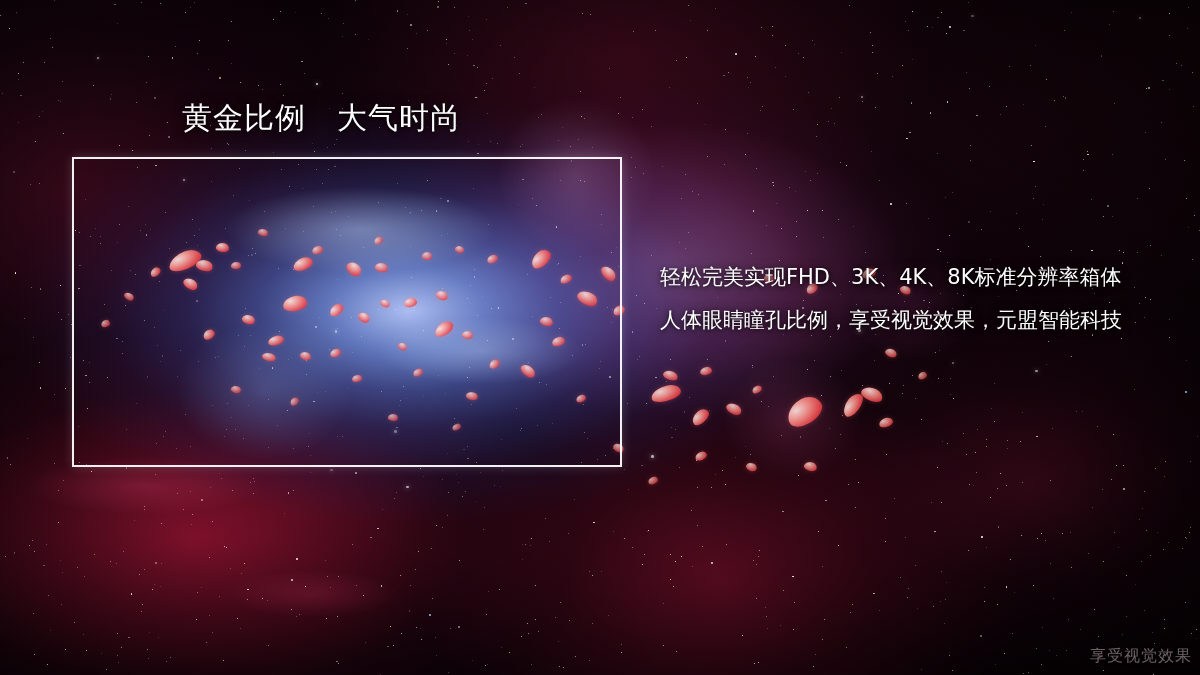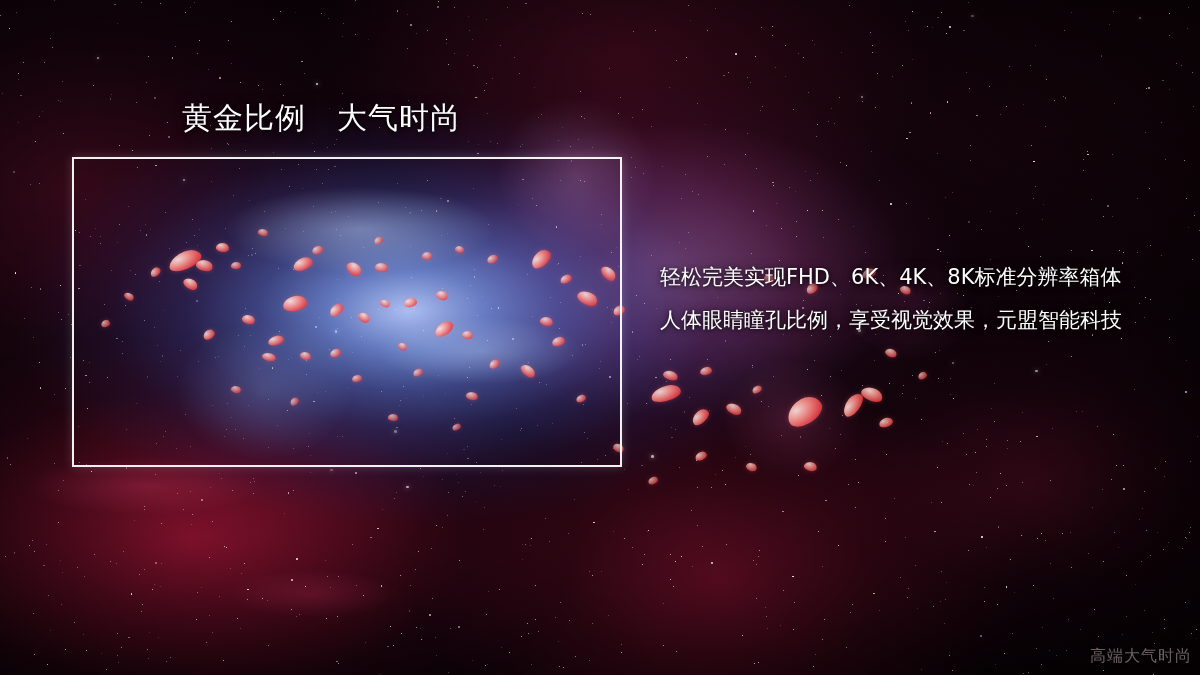--- a/index.html
+++ b/index.html
@@ -1376,19 +1376,19 @@
       <span class="petal" style="left:648px;top:477px;width:10px;height:7px;opacity:0.72;transform:rotate(-18deg);"></span>
       <span class="petal" style="left:885px;top:349px;width:12px;height:8px;opacity:0.8;transform:rotate(26deg);"></span>
       <span class="petal" style="left:918px;top:372px;width:9px;height:7px;opacity:0.72;transform:rotate(-20deg);"></span>
     </div>
 
   <div id="picture-frame"></div>
 
   <div id="slide-title">黄金比例　大气时尚</div>
 
   <div id="body-text">
-    <div class="body-line">轻松完美实现FHD、6K、4K、8K标准分辨率箱体</div>
+    <div class="body-line">轻松完美实现FHD、3K、4K、8K标准分辨率箱体</div>
     <div class="body-line">人体眼睛瞳孔比例，享受视觉效果，元盟智能科技</div>
   </div>
 
-  <div id="watermark">高端大气时尚</div>
+  <div id="watermark">享受视觉效果</div>
 
 </div>
 
 </body></html>

